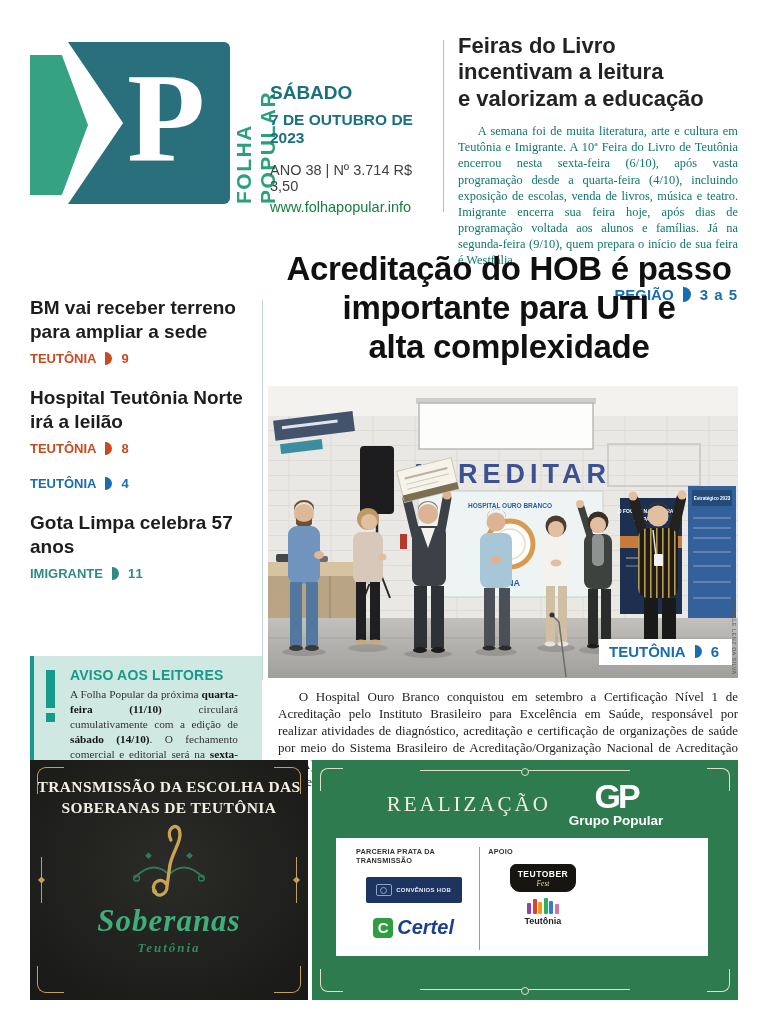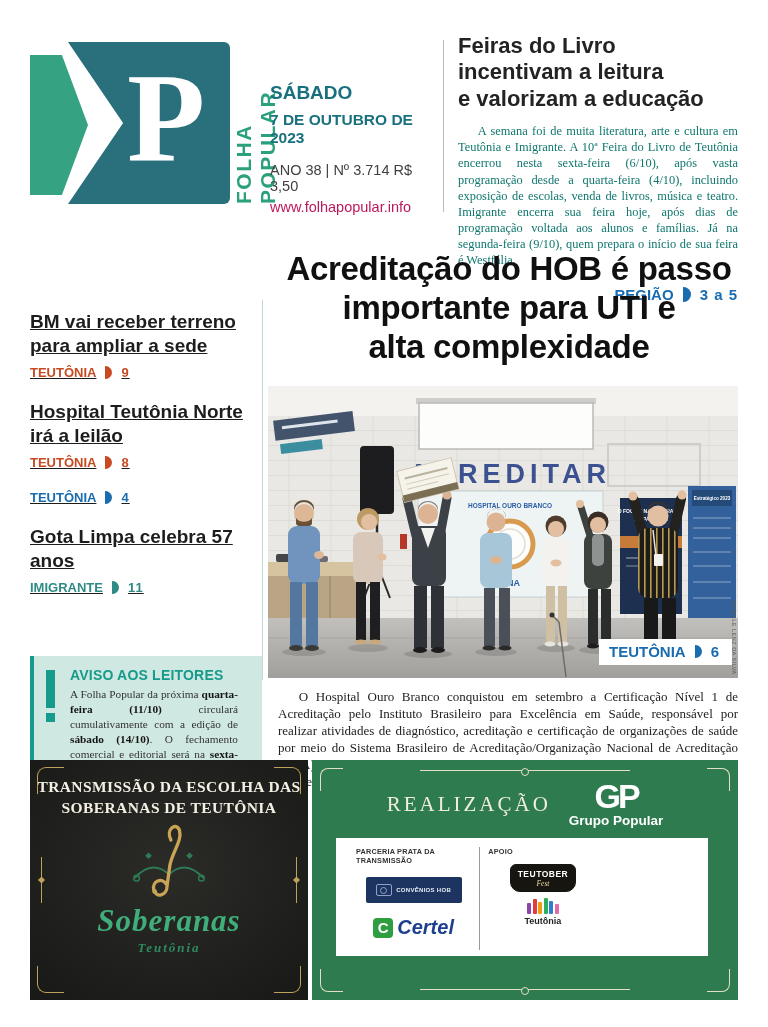--- a/index.html
+++ b/index.html
@@ -16,40 +16,40 @@
     display:flex; align-items:center; justify-content:center; }
   .logo-p { font-family:"Liberation Serif", serif; font-weight:bold; color:#fff; font-size:128px; line-height:1;
     margin-left:34px; margin-top:-10px; }
   .logo-brand { position:absolute; left:202px; top:12px; height:162px; writing-mode:vertical-rl;
     transform:rotate(180deg); color:#2aa07c; font-weight:bold; font-size:21px; letter-spacing:1.5px;
     display:flex; align-items:center; }
   .dateblock { position:absolute; left:270px; top:82px; width:170px; }
   .db-day { color:#19707e; font-weight:bold; font-size:19px; }
   .db-date { color:#19707e; font-weight:bold; font-size:15.5px; margin-top:7px; }
   .db-edition { color:#414141; font-size:14.5px; margin-top:15px; }
-  .db-site { color:#be185d; font-size:14.5px; margin-top:5px; }
+  .db-site { color:#15803d; font-size:14.5px; margin-top:5px; }
   .head-divider { position:absolute; left:443px; top:40px; width:1px; height:172px; background:#bcbcbc; }
 
   
   .top-story { position:absolute; left:458px; top:33px; width:280px; }
   .ts-title { font-size:22px; font-weight:bold; color:#232323; line-height:1.2; }
   .ts-body { font-family:"Liberation Serif", serif; font-size:12.4px; line-height:1.3; text-align:justify;
     color:#0f766e; margin-top:11px; text-indent:1.6em; }
   .kicker-row { display:flex; align-items:center; gap:9px; font-weight:bold; font-size:13px; }
   .ts-kicker { justify-content:flex-end; margin-top:18px; font-size:15px; }
   .arrow { display:inline-block; width:7px; height:13px; background:currentColor; border-radius:0 8px 8px 0; }
   .ts-kicker .arrow { width:8px; height:15px; }
   .pgnum { letter-spacing:1px; }
 
   
   .coopop { position:absolute; left:0; top:247px; width:248px; height:54px; background:#f5e2b3;
     display:flex; flex-direction:column; align-items:flex-end; justify-content:center; padding-right:12px; box-sizing:border-box; }
   .coopop-brand { color:#a3af3e; font-weight:bold; font-size:34px; line-height:0.9; letter-spacing:-2px; }
   .coopop-slogan { font-family:"Liberation Serif", serif; color:#1e4e66; font-weight:bold; font-size:11px; letter-spacing:1.6px; margin-top:2px; }
-  .sidebar-items { position:absolute; left:30px; top:310px; width:226px;text-decoration:underline; }
+  .sidebar-items { position:absolute; left:30px; top:296px; width:226px; }
   .sb-item { margin-bottom:20px; }
   .sb-title { font-size:19px; font-weight:bold; color:#1d1d1d; line-height:1.26; }
   .sb-kicker { margin-top:7px; }
   .side-divider { position:absolute; left:262px; top:300px; width:1px; height:380px; background:#bfd9d5; }
 
   .notice { position:absolute; left:30px; top:656px; width:232px; box-sizing:border-box;
     background:#cfe8e1; border-left:4px solid #159a8c; padding:11px 24px 12px 36px; }
   .notice-icon { position:absolute; left:12px; top:14px; width:9px; }
   .notice-icon .bar { width:9px; height:38px; background:#159a8c; }
   .notice-icon .dot { width:9px; height:9px; background:#159a8c; margin-top:5px; }

